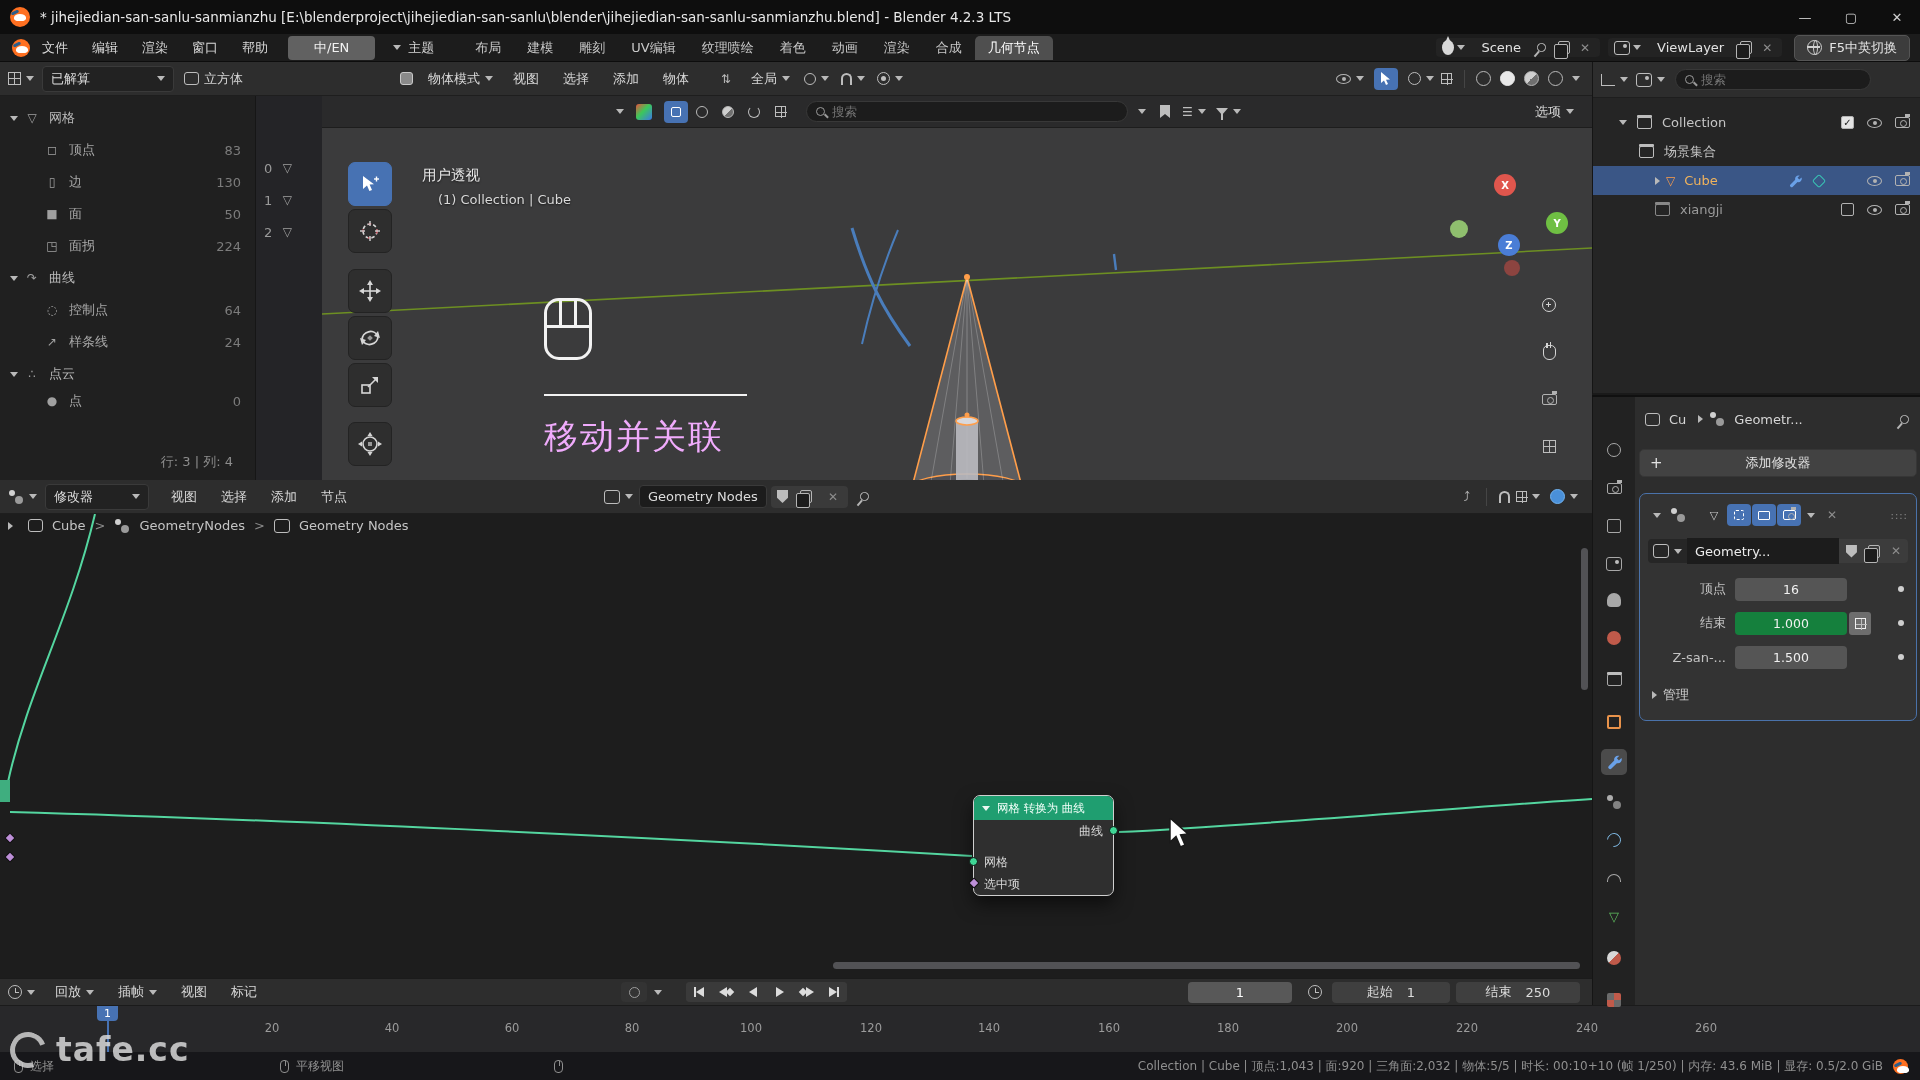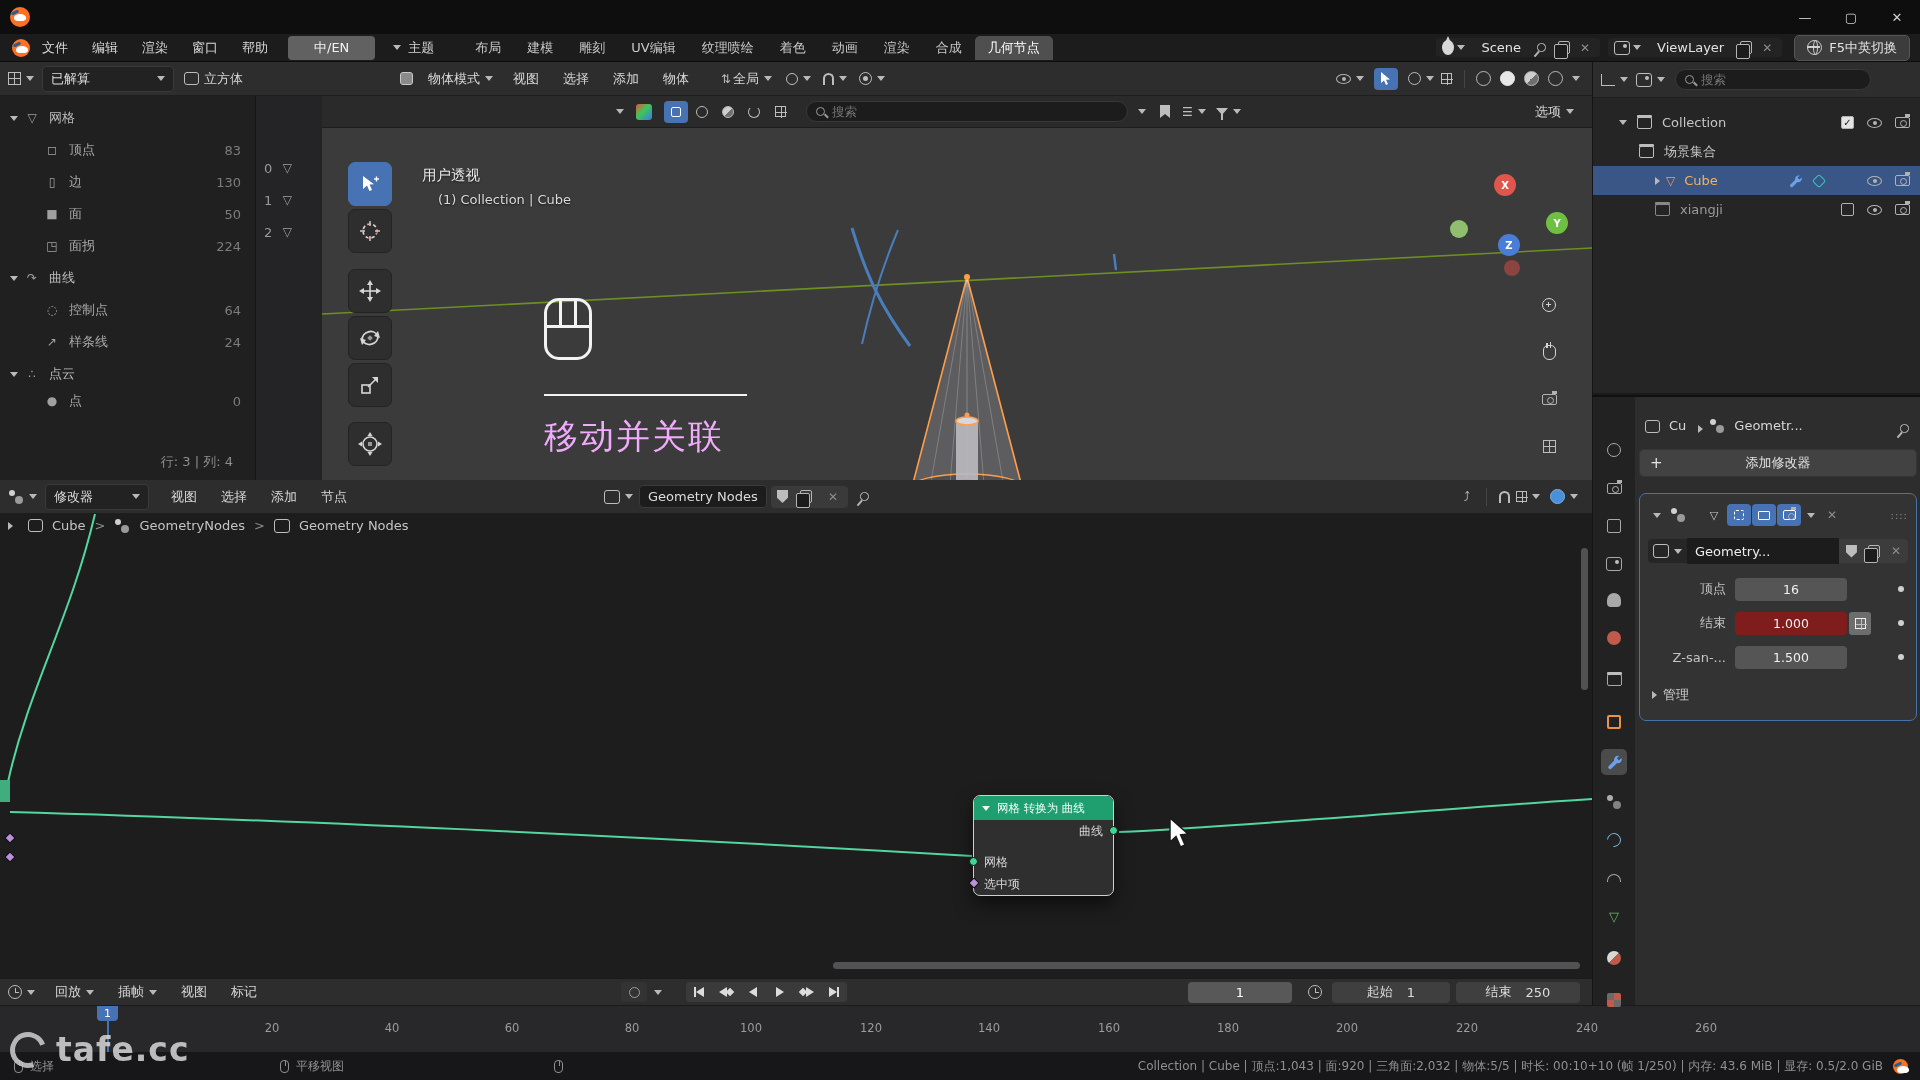--- a/index.html
+++ b/index.html
@@ -118,21 +118,21 @@
   .cbox{width:13px;height:13px;border:1.4px solid #b2b2b2;border-radius:2px;display:flex;align-items:center;justify-content:center;font-size:10px;color:#1d1d1d;flex:none}
   .cbox.on{background:#e4e4e4}
   .box-ic{width:15px;height:12px;border:1.4px solid #bdbdbd;border-radius:2px;position:relative;flex:none}
   .box-ic::before{content:"";position:absolute;left:-1px;top:-3px;width:15px;height:3px;background:#bdbdbd;border-radius:1px}
   
   #props{left:1592px;top:397px;width:328px;height:608px;background:#2d2d2d;border-left:1px solid #151515}
   #ptab{position:absolute;left:0;top:0;width:42px;height:608px;background:#222}
   .ptab-ic{position:absolute;left:8px;width:26px;height:26px;border-radius:5px;display:flex;align-items:center;justify-content:center}
   .ptab-ic.sel{background:#4b4b4b}
   .pgly{width:14px;height:14px;border-radius:3px}
-  .prow{display:flex;align-items:flex-end;position:absolute;left:46px;width:278px}
+  .prow{display:flex;align-items:center;position:absolute;left:46px;width:278px}
   .pfield{height:23px;border-radius:4px;background:#555;color:#f0f0f0;display:flex;align-items:center;justify-content:center;font-size:12.5px}
   .plabel{color:#c3c3c3;text-align:right;margin-right:9px;white-space:nowrap;overflow:hidden}
   .decdot{width:6px;height:6px;border-radius:50%;background:#cfcfcf;margin-left:auto;margin-right:4px}
   .wrench-svg{display:block}
   
   .i-magnet{width:11px;height:12px;border:2.5px solid #bdbdbd;border-top:none;border-radius:0 0 7px 7px;transform:rotate(180deg);flex:none}
   .i-grid{width:13px;height:13px;border:1.3px solid #bdbdbd;position:relative;flex:none}
   .i-grid::before{content:"";position:absolute;left:5px;top:0;width:1.3px;height:11px;background:#bdbdbd}
   .i-grid::after{content:"";position:absolute;left:0;top:5px;width:11px;height:1.3px;background:#bdbdbd}
   .i-clock{width:14px;height:14px;border:1.5px solid #bdbdbd;border-radius:50%;position:relative;flex:none}
@@ -145,20 +145,21 @@
   .colorcube{width:16px;height:16px;background:linear-gradient(135deg,#e8503c 0%,#3cc85a 45%,#3c78e8 100%);border-radius:3px;flex:none}
   .watermark{left:10px;top:1030px;display:flex;align-items:center;gap:10px;z-index:50;opacity:.85}
   .wm-logo{width:36px;height:36px;border:5px solid #cfcfcf;border-radius:50%;border-right-color:transparent;transform:rotate(25deg)}
   .wm-text{font-size:33px;font-weight:bold;color:#d8d8d8;letter-spacing:1px}
 </style>
 </head>
 <body>
 
 <div class="abs" id="titlebar">
   <span class="blogo" style="margin-left:10px"></span>
+  <span class="t">* jihejiedian-san-sanlu-sanmianzhu [E:\blenderproject\jihejiedian-san-sanlu\blender\jihejiedian-san-sanlu-sanmianzhu.blend] - Blender 4.2.3 LTS</span>
   <span style="margin-left:auto" class="flex">
     <span class="wctl">—</span>
     <span class="wctl">▢</span>
     <span class="wctl">✕</span>
   </span>
 </div>
 
 <div class="abs" id="topbar">
   <span class="blogo" style="margin-left:12px;width:18px;height:18px"></span>
   <span class="menu-item">文件</span>
@@ -301,21 +302,21 @@
     <span class="dd-field" style="margin-left:7px;border:none;background:transparent">
       <span>物体模式</span>
         <span class="chev"></span>
     </span>
     <span class="menu-item">视图</span>
     <span class="menu-item">选择</span>
     <span class="menu-item">添加</span>
     <span class="menu-item">物体</span>
     <span class="flex" style="margin-left:20px">
       <span style="color:#bdbdbd;font-size:12px">⇅</span>
-      <span style="margin-left:2px">全局</span>
+      <span style="margin-left:20px">全局</span>
         <span class="chev"></span>
     </span>
     <span class="flex" style="margin-left:14px">
       <span style="width:12px;height:12px;border:1.5px solid #bdbdbd;border-radius:50%;position:relative"></span>
         <span class="chev"></span>
     </span>
     <span class="flex" style="margin-left:12px">
       <span class="i-magnet"></span>
         <span class="chev"></span>
     </span>
@@ -858,21 +859,21 @@
           <span class="i-x" style="padding:0">✕</span>
         </span>
       </div>
       <div class="flex" style="height:30px;margin-top:8px">
         <span class="plabel" style="width:78px">顶点</span>
         <span class="pfield" style="width:112px">16</span>
         <span class="decdot"></span>
       </div>
       <div class="flex" style="height:30px;margin-top:4px">
         <span class="plabel" style="width:78px">结束</span>
-        <span class="pfield" style="width:112px;background:#7f1d1d">1.000</span>
+        <span class="pfield" style="width:112px;background:#15803d">1.000</span>
         <span style="width:22px;height:23px;background:#6d6d6d;border-radius:3px;margin-left:2px;display:flex;align-items:center;justify-content:center">
             <span class="i-grid" style="width:11px;height:11px;border-color:#f0f0f0"></span>
           </span>
         <span class="decdot"></span>
       </div>
       <div class="flex" style="height:30px;margin-top:4px">
         <span class="plabel" style="width:78px">Z-san-...</span>
         <span class="pfield" style="width:112px">1.500</span>
         <span class="decdot"></span>
       </div>

